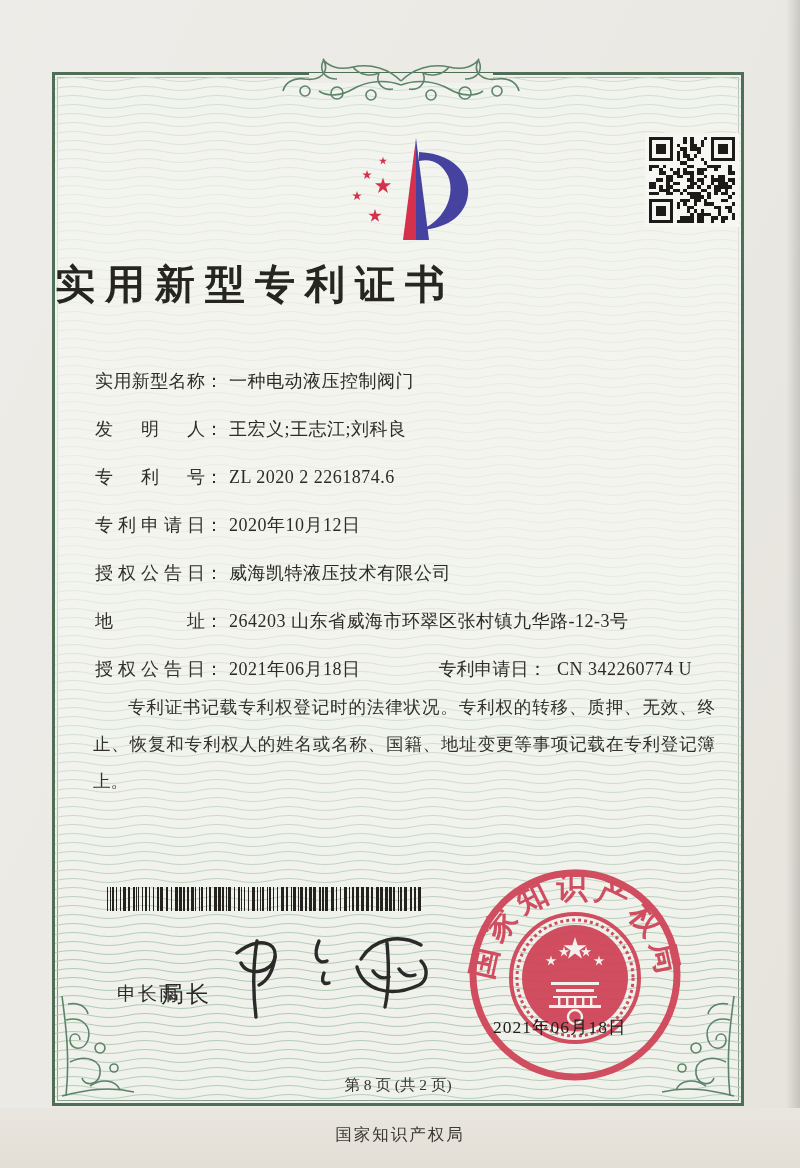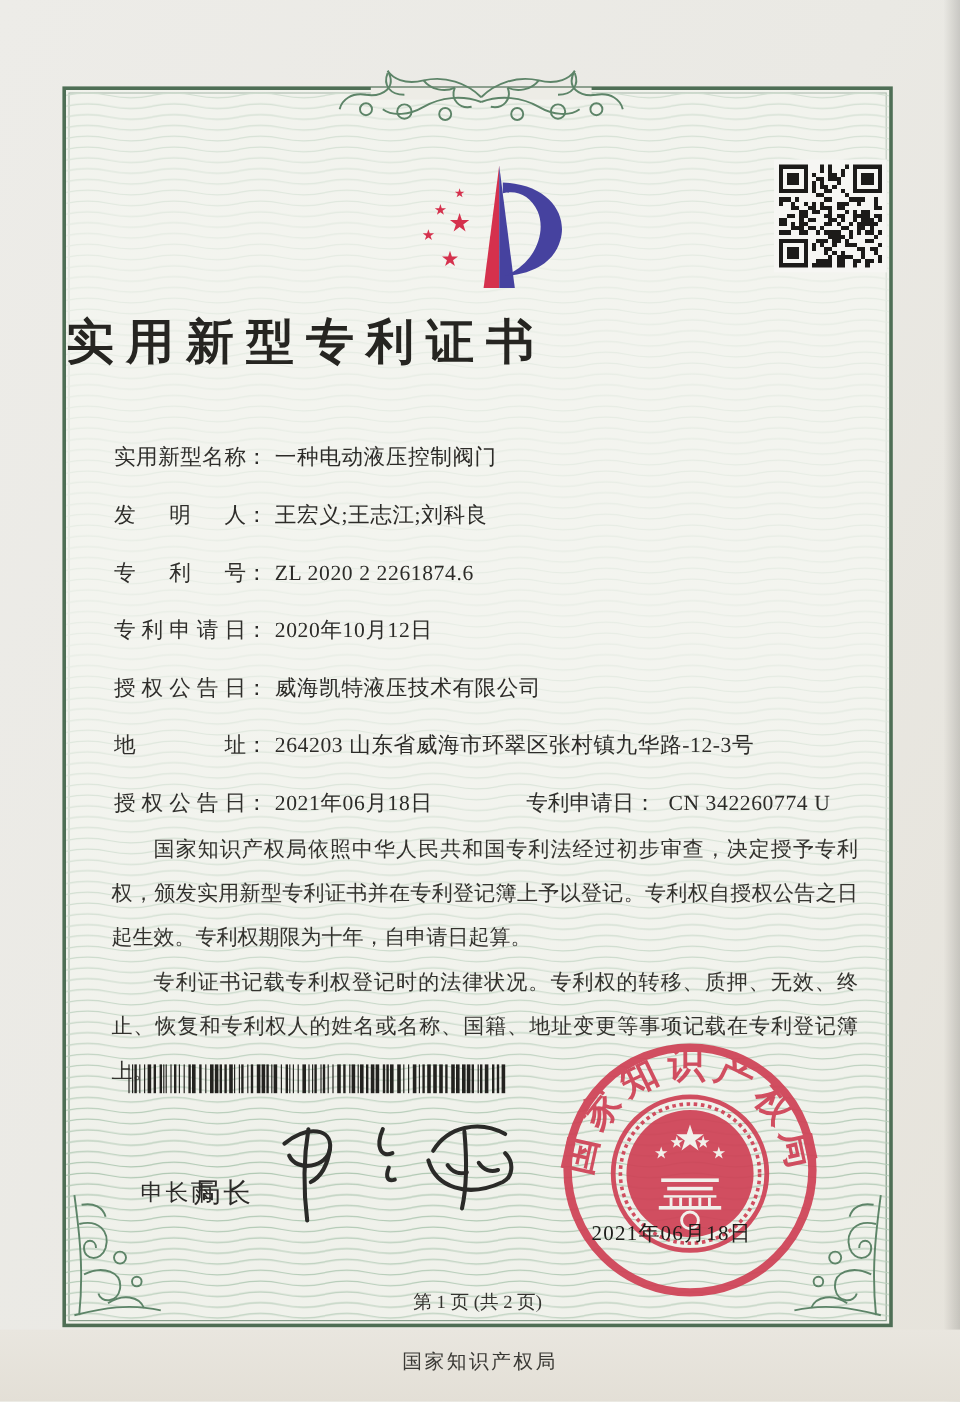--- a/index.html
+++ b/index.html
@@ -420,21 +420,20 @@
         <span class="field-colon">：</span>
       <span class="field-value">2021年06月18日</span>
       <span class="grant-pair2">
         <span class="field-label2">专利申请日</span><span class="field-colon">：</span>
         <span class="field-value">CN 342260774 U</span>
       </span>
     </div>
   </div>
 
   <div class="body-text">
-    <p>国家知识产权局依照中华人民共和国专利法经过初步审查，决定授予专利权，颁发实用新型专利证书并在专利登记簿上予以登记。专利权自授权公告之日起生效。专利权期限为十年，自申请日起算。</p>
     <p>专利证书记载专利权登记时的法律状况。专利权的转移、质押、无效、终止、恢复和专利权人的姓名或名称、国籍、地址变更等事项记载在专利登记簿上。</p>
   </div>
 
   <div class="barcode" id="barcode">
       <div class="bar" style="width: 1px;"></div>
       <div class="gap" style="width: 2px;"></div>
       <div class="bar" style="width: 1px;"></div>
       <div class="gap" style="width: 1px;"></div>
       <div class="bar" style="width: 2px;"></div>
       <div class="gap" style="width: 2px;"></div>
@@ -635,16 +634,16 @@
       <rect x="97" y="137" width="2.4" height="7"></rect>
       <rect x="105" y="137" width="2.4" height="7"></rect>
       <rect x="113" y="137" width="2.4" height="7"></rect>
       <rect x="121" y="137" width="2.4" height="7"></rect>
       <rect x="129" y="137" width="2.4" height="7"></rect>
     </g>
     <circle cx="114" cy="156" r="7" fill="none" stroke="#f3f1ec" stroke-width="2.4"></circle>
   </svg>
   <div class="seal-date">2021年06月18日</div>
 
-  <div class="page-footer">第 1 页 (共 2 页)</div>
+  <div class="page-footer">第 8 页 (共 2 页)</div>
 </div>
 
 <div class="back-note">国家知识产权局</div>
 
 </body></html>

